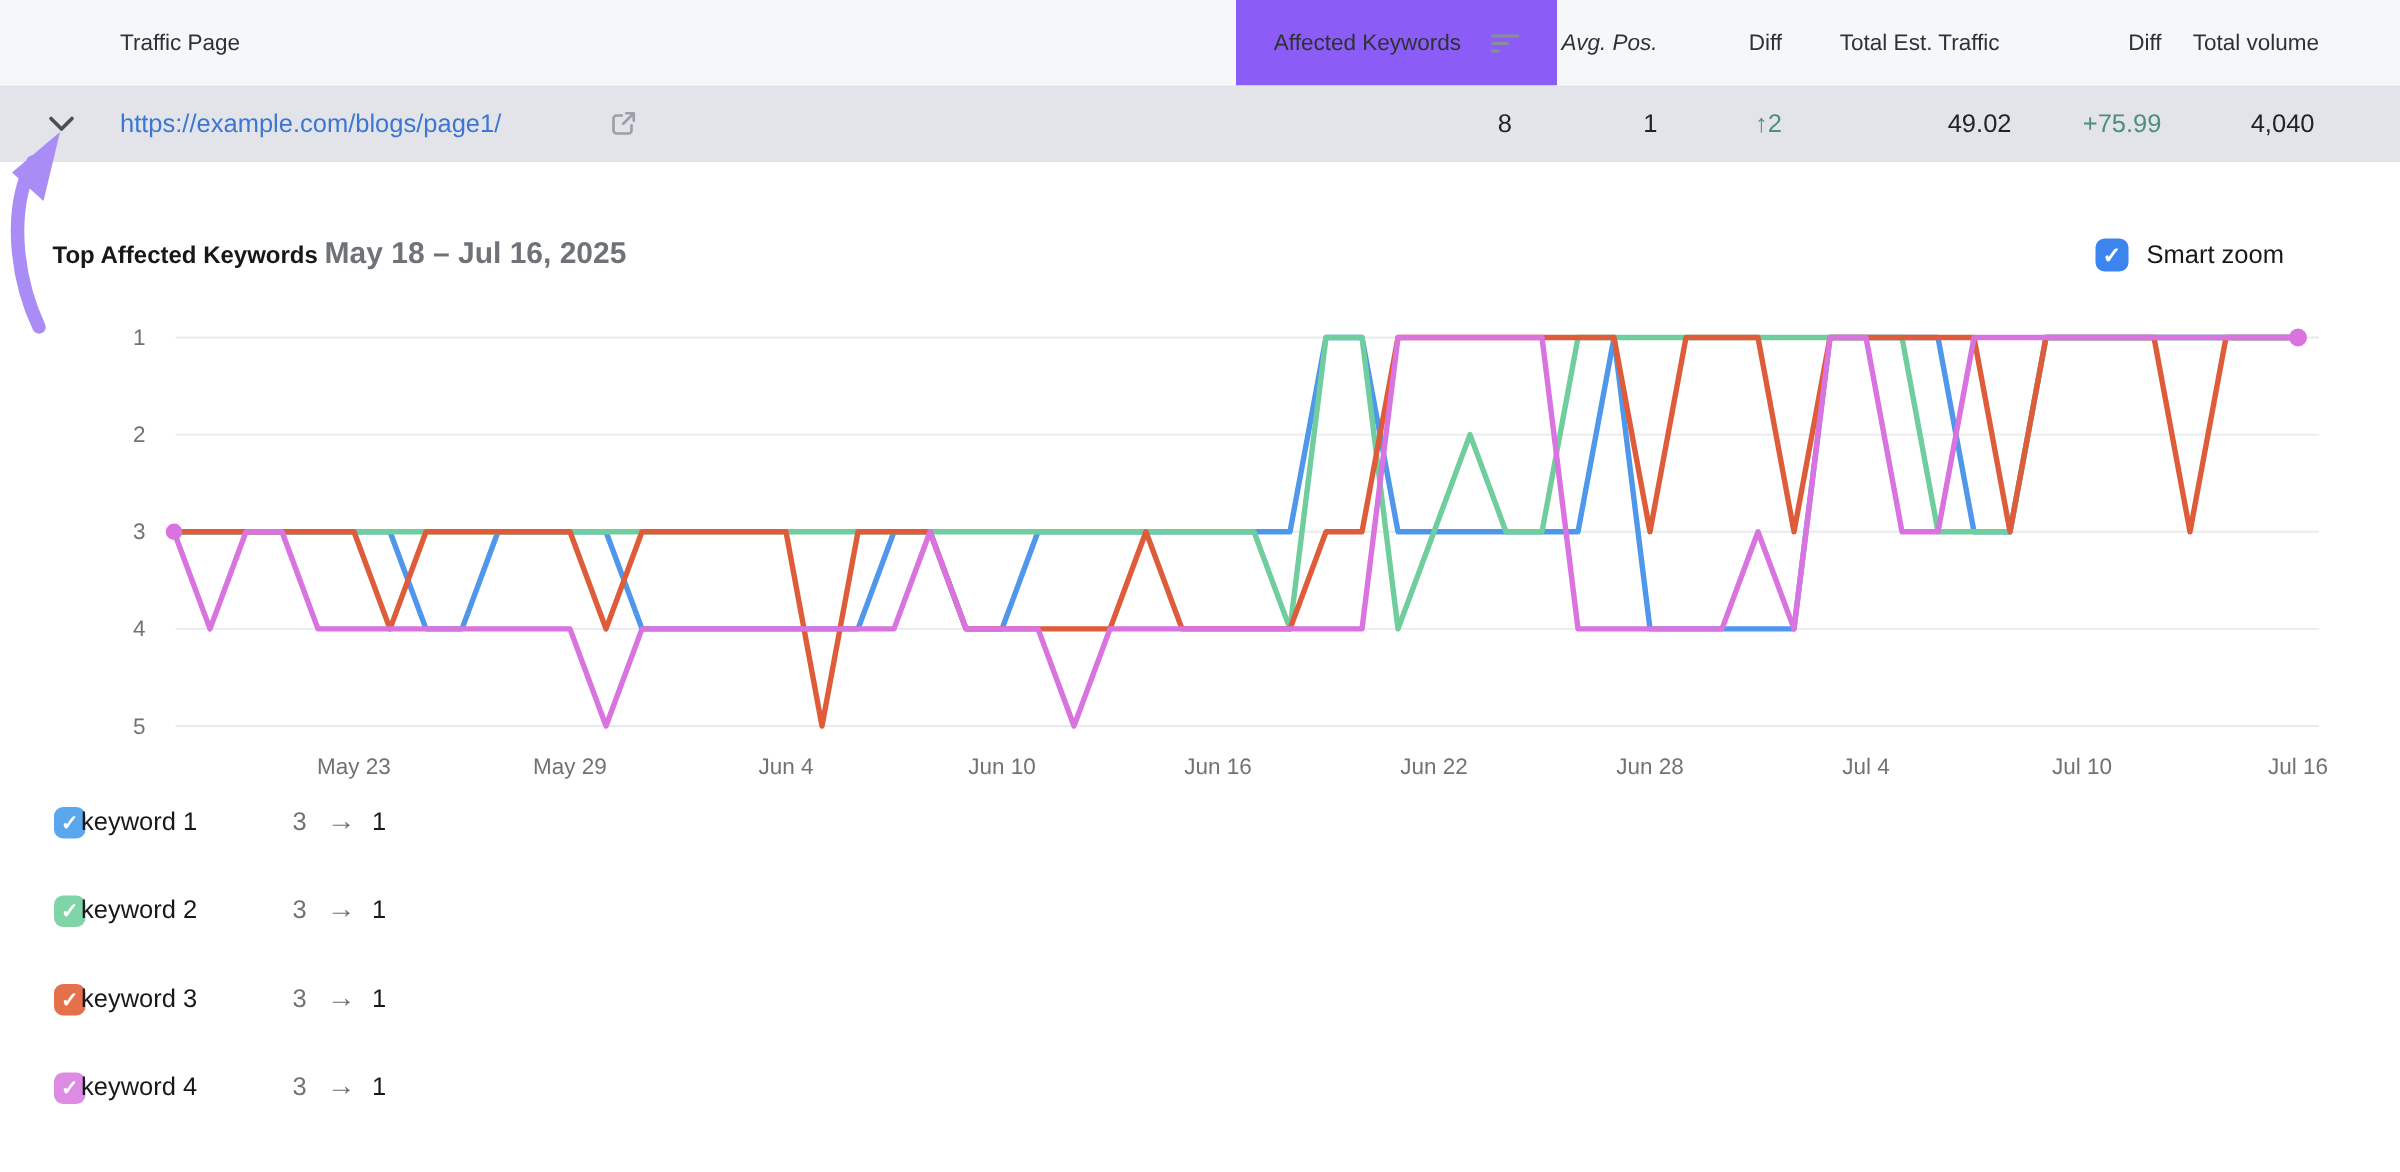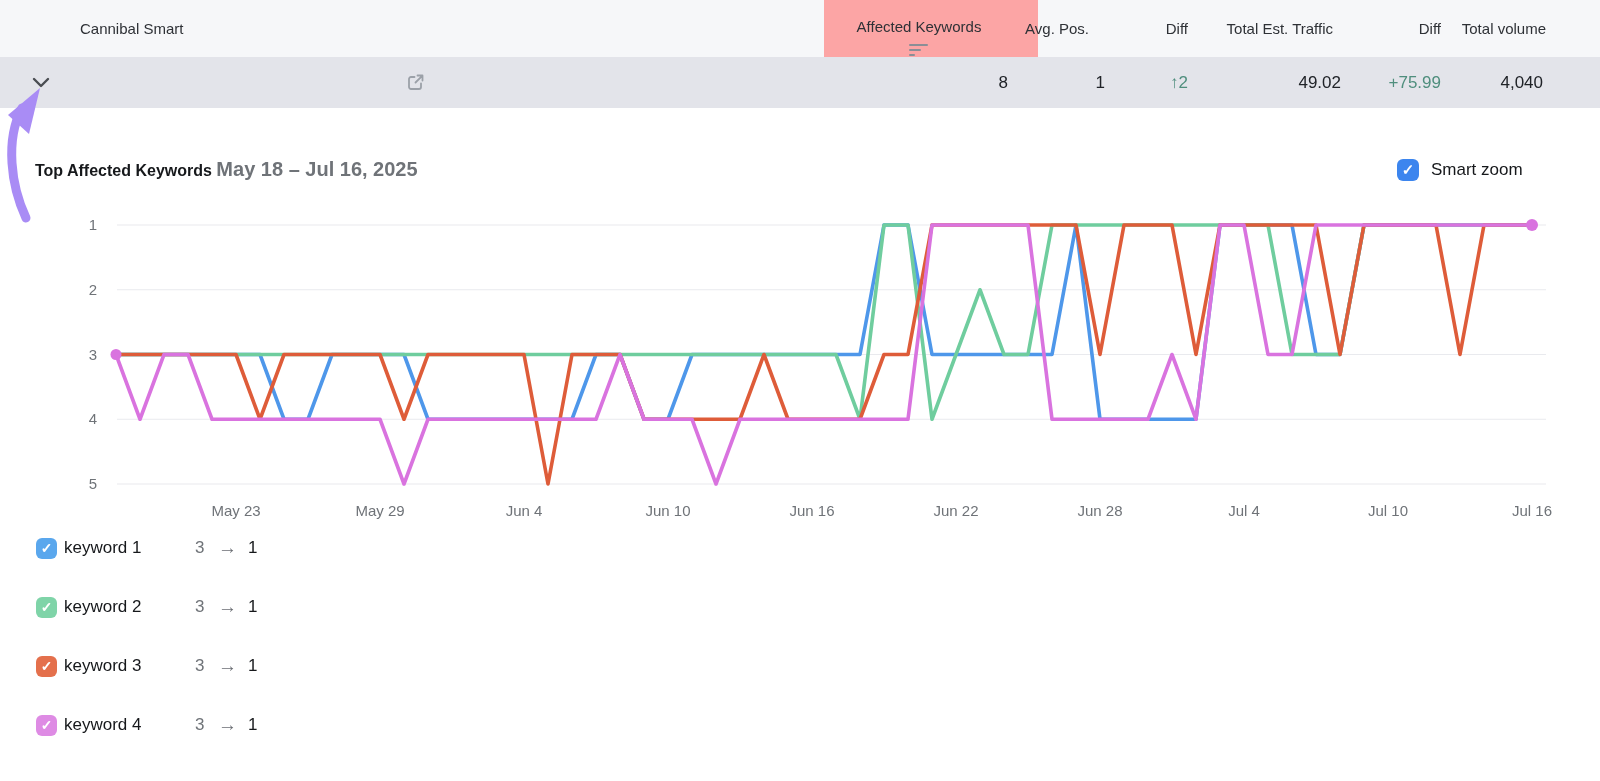--- a/index.html
+++ b/index.html
@@ -16,23 +16,23 @@
     position:absolute; left:0; top:0; width:1600px; height:57px;
     background:#f6f7f9;
   }
   .th-label {
     position:absolute; top:0; height:57px; line-height:57px;
     font-size:15px; color:#2e3136; white-space:nowrap;
   }
   .th-cannibal { left:80px; }
   .ak-cell {
     position:absolute; left:824px; top:0; width:214px; height:57px;
-    background:#fca5a5;
+    background:#8b5cf6;
     display:flex; align-items:center; justify-content:flex-end;
-    padding-right:24px; gap:8px;flex-direction:column;
+    padding-right:24px; gap:20px;
   }
   .ak-cell span { font-size:15px; color:#2e3136; white-space:nowrap; }
   .sort-icon { width:20px; height:14px; position:relative; flex:0 0 auto; }
   .sort-icon i { position:absolute; left:0; height:2px; background:#8a8e96; border-radius:1px; display:block; }
   .sort-icon i:nth-child(1){ top:1px; width:19px; }
   .sort-icon i:nth-child(2){ top:6px; width:12px; }
   .sort-icon i:nth-child(3){ top:11px; width:6px; }
   .th-right { text-align:right; }
   
   .table-row {
@@ -61,52 +61,53 @@
     display:flex; align-items:center; justify-content:center; cursor:pointer;
     flex:0 0 auto;
   }
   .smartzoom-label { font-size:17px; color:#16181b; }
   
   #chart-svg { position:absolute; left:0; top:0; width:1600px; height:781px; }
   
   .legend { position:absolute; left:36px; top:536px; }
   .legend-row { position:absolute; left:0; height:22px; display:flex; align-items:center; }
   .legend-row .checkbox { width:21px; height:21px; font-size:14px; }
-  .legend-label { position:absolute; left:28px; font-size:17px; color:#16181b; white-space:nowrap; }
+  .legend-label { position:absolute; left:18px; font-size:17px; color:#16181b; white-space:nowrap; }
   .legend-from { position:absolute; left:159px; font-size:17px; color:#6f7378; }
   .legend-arrow { position:absolute; left:182px; font-size:19px; color:#6b6e74; }
   .legend-to { position:absolute; left:212px; font-size:17px; color:#16181b; }
   .annot-arrow { position:absolute; left:0; top:60px; width:60px; height:170px; }
 </style>
 </head>
 <body>
 
 <div class="table-header">
-  <div class="th-label th-cannibal">Cannibal Smart</div>
+  <div class="th-label th-cannibal">Traffic Page</div>
   <div class="ak-cell">
     <span>Affected Keywords</span>
     <span class="sort-icon">
         <i></i>
         <i></i>
         <i></i>
       </span>
   </div>
-  <div class="th-label th-right" style="right:511px;">Avg. Pos.</div>
+  <div class="th-label th-right" style="right:495px;font-style:italic;">Avg. Pos.</div>
   <div class="th-label th-right" style="right:412px;">Diff</div>
   <div class="th-label th-right" style="right:267px;margin-left:37px;">Total Est. Traffic</div>
   <div class="th-label th-right" style="right:159px;">Diff</div>
   <div class="th-label th-right" style="right:54px;">Total volume</div>
 </div>
 
 <div class="table-row">
   <span class="chevron-btn">
     <svg width="22" height="22" viewBox="0 0 22 22">
         <polyline points="4,8 11,15 18,8" fill="none" stroke="#4a4d52" stroke-width="2.4" stroke-linecap="round" stroke-linejoin="round"></polyline>
       </svg>
   </span>
+  <a class="url-link" href="#">https://example.com/blogs/page1/</a>
   <span class="ext-icon">
     <svg width="20" height="20" viewBox="0 0 20 20">
       <path d="M15 11.5 V15 a2 2 0 0 1 -2 2 H5 a2 2 0 0 1 -2 -2 V7 a2 2 0 0 1 2 -2 h3.5" fill="none" stroke="#9ba0a8" stroke-width="1.8" stroke-linecap="round"></path>
       <path d="M11.5 3.5 H16.5 V8.5 M16.2 3.8 L9.5 10.5" fill="none" stroke="#9ba0a8" stroke-width="1.8" stroke-linecap="round" stroke-linejoin="round"></path>
     </svg>
   </span>
   <div class="cell-val" style="right:592px;">8</div>
   <div class="cell-val" style="right:495px;">1</div>
   <div class="cell-val pos-val" style="right:412px;">↑2</div>
   <div class="cell-val" style="right:259px;">49.02</div>

